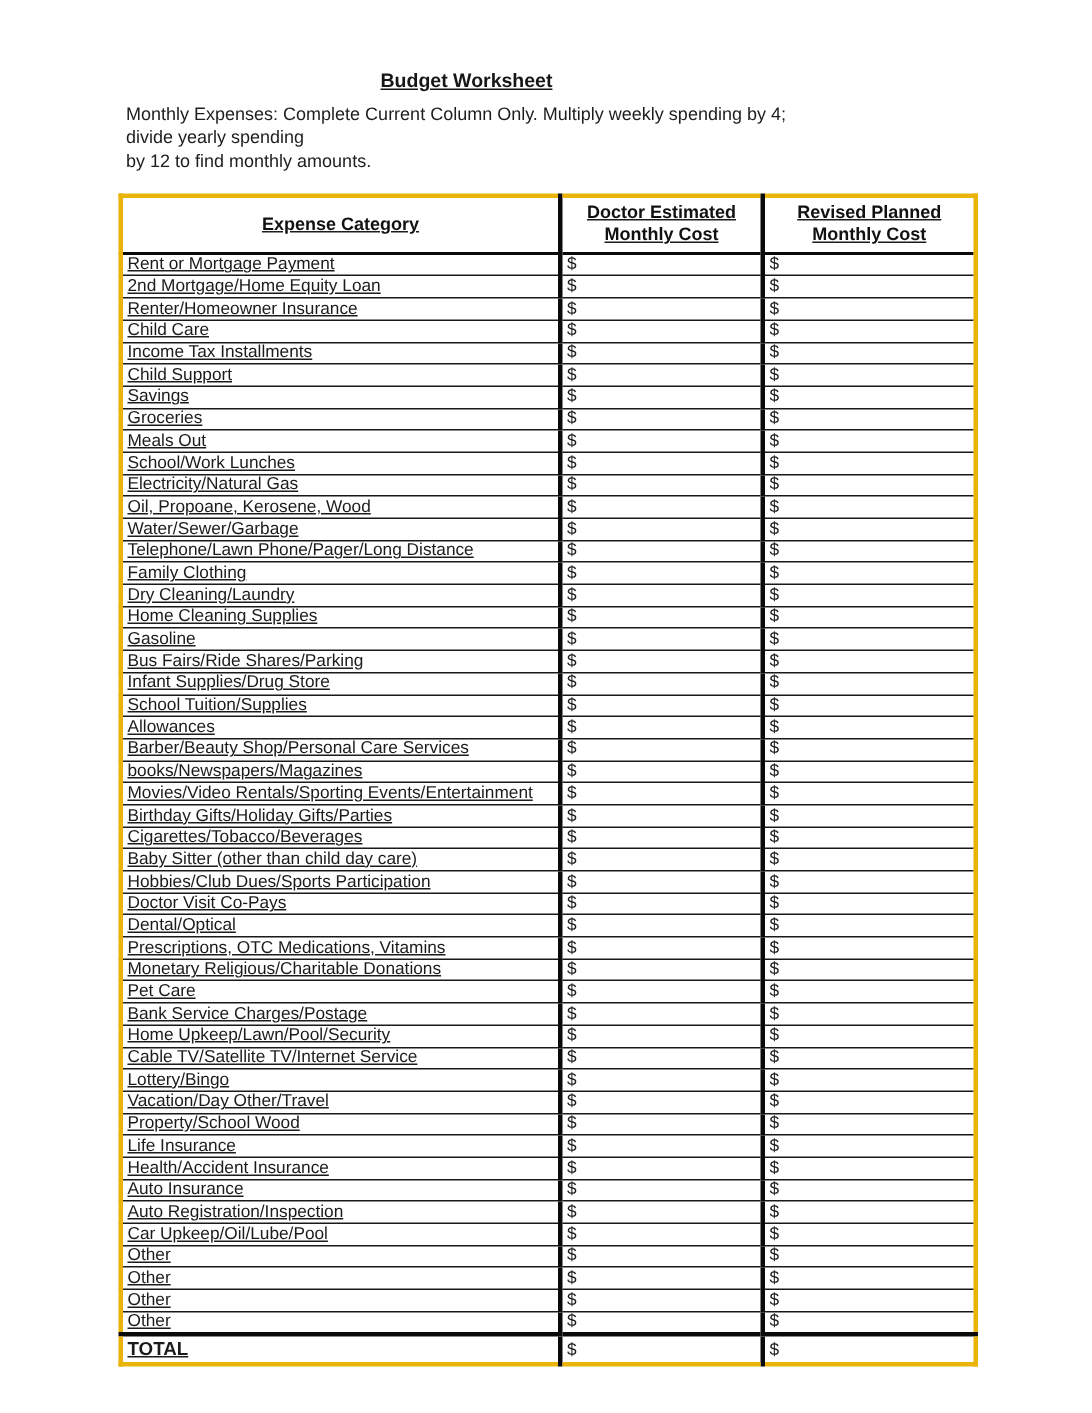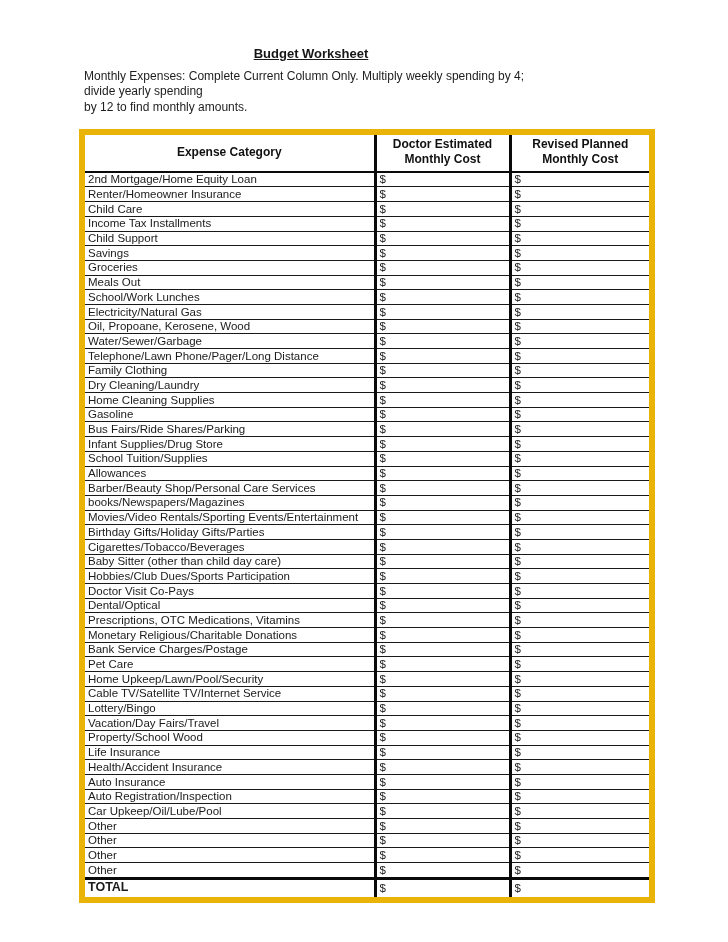--- a/index.html
+++ b/index.html
@@ -33,21 +33,22 @@
     font-size: 12px;
     line-height: 1.28;
     margin: 0 16px 14px 5px;
     white-space: pre-line;
     color: #1d1d1d;
   }
   table.budget {
     border-collapse: collapse;
     table-layout: fixed;
     width: 570px;
-    border: 6px solid #eab308;
+    border: 3px solid #eab308;
+    text-decoration: underline;
   }
   col.c1 { width: 293px; }
   col.c2 { width: 135px; }
   col.c3 { width: 142px; }
   th {
     font-size: 12px;
     font-weight: bold;
     text-align: center;
     vertical-align: middle;
     line-height: 1.28;
@@ -98,20 +99,25 @@
       <tr>
         <th>Expense Category</th>
         <th class="money-col">Doctor Estimated
 Monthly Cost</th>
         <th class="money-col">Revised Planned
 Monthly Cost</th>
       </tr>
     </thead>
     <tbody id="budget-table-body">
         <tr>
+    <td class="cat">Rent or Mortgage Payment</td>
+    <td class="money"><span class="dollar">$</span></td>
+    <td class="money"><span class="dollar">$</span></td>
+  </tr>
+        <tr>
     <td class="cat">2nd Mortgage/Home Equity Loan</td>
     <td class="money"><span class="dollar">$</span></td>
     <td class="money"><span class="dollar">$</span></td>
   </tr>
         <tr>
     <td class="cat">Renter/Homeowner Insurance</td>
     <td class="money"><span class="dollar">$</span></td>
     <td class="money"><span class="dollar">$</span></td>
   </tr>
         <tr>
@@ -258,46 +264,46 @@
     <td class="cat">Prescriptions, OTC Medications, Vitamins</td>
     <td class="money"><span class="dollar">$</span></td>
     <td class="money"><span class="dollar">$</span></td>
   </tr>
         <tr>
     <td class="cat">Monetary Religious/Charitable Donations</td>
     <td class="money"><span class="dollar">$</span></td>
     <td class="money"><span class="dollar">$</span></td>
   </tr>
         <tr>
+    <td class="cat">Pet Care</td>
+    <td class="money"><span class="dollar">$</span></td>
+    <td class="money"><span class="dollar">$</span></td>
+  </tr>
+        <tr>
     <td class="cat">Bank Service Charges/Postage</td>
     <td class="money"><span class="dollar">$</span></td>
     <td class="money"><span class="dollar">$</span></td>
   </tr>
         <tr>
-    <td class="cat">Pet Care</td>
-    <td class="money"><span class="dollar">$</span></td>
-    <td class="money"><span class="dollar">$</span></td>
-  </tr>
-        <tr>
     <td class="cat">Home Upkeep/Lawn/Pool/Security</td>
     <td class="money"><span class="dollar">$</span></td>
     <td class="money"><span class="dollar">$</span></td>
   </tr>
         <tr>
     <td class="cat">Cable TV/Satellite TV/Internet Service</td>
     <td class="money"><span class="dollar">$</span></td>
     <td class="money"><span class="dollar">$</span></td>
   </tr>
         <tr>
     <td class="cat">Lottery/Bingo</td>
     <td class="money"><span class="dollar">$</span></td>
     <td class="money"><span class="dollar">$</span></td>
   </tr>
         <tr>
-    <td class="cat">Vacation/Day Fairs/Travel</td>
+    <td class="cat">Vacation/Day Other/Travel</td>
     <td class="money"><span class="dollar">$</span></td>
     <td class="money"><span class="dollar">$</span></td>
   </tr>
         <tr>
     <td class="cat">Property/School Wood</td>
     <td class="money"><span class="dollar">$</span></td>
     <td class="money"><span class="dollar">$</span></td>
   </tr>
         <tr>
     <td class="cat">Life Insurance</td>

